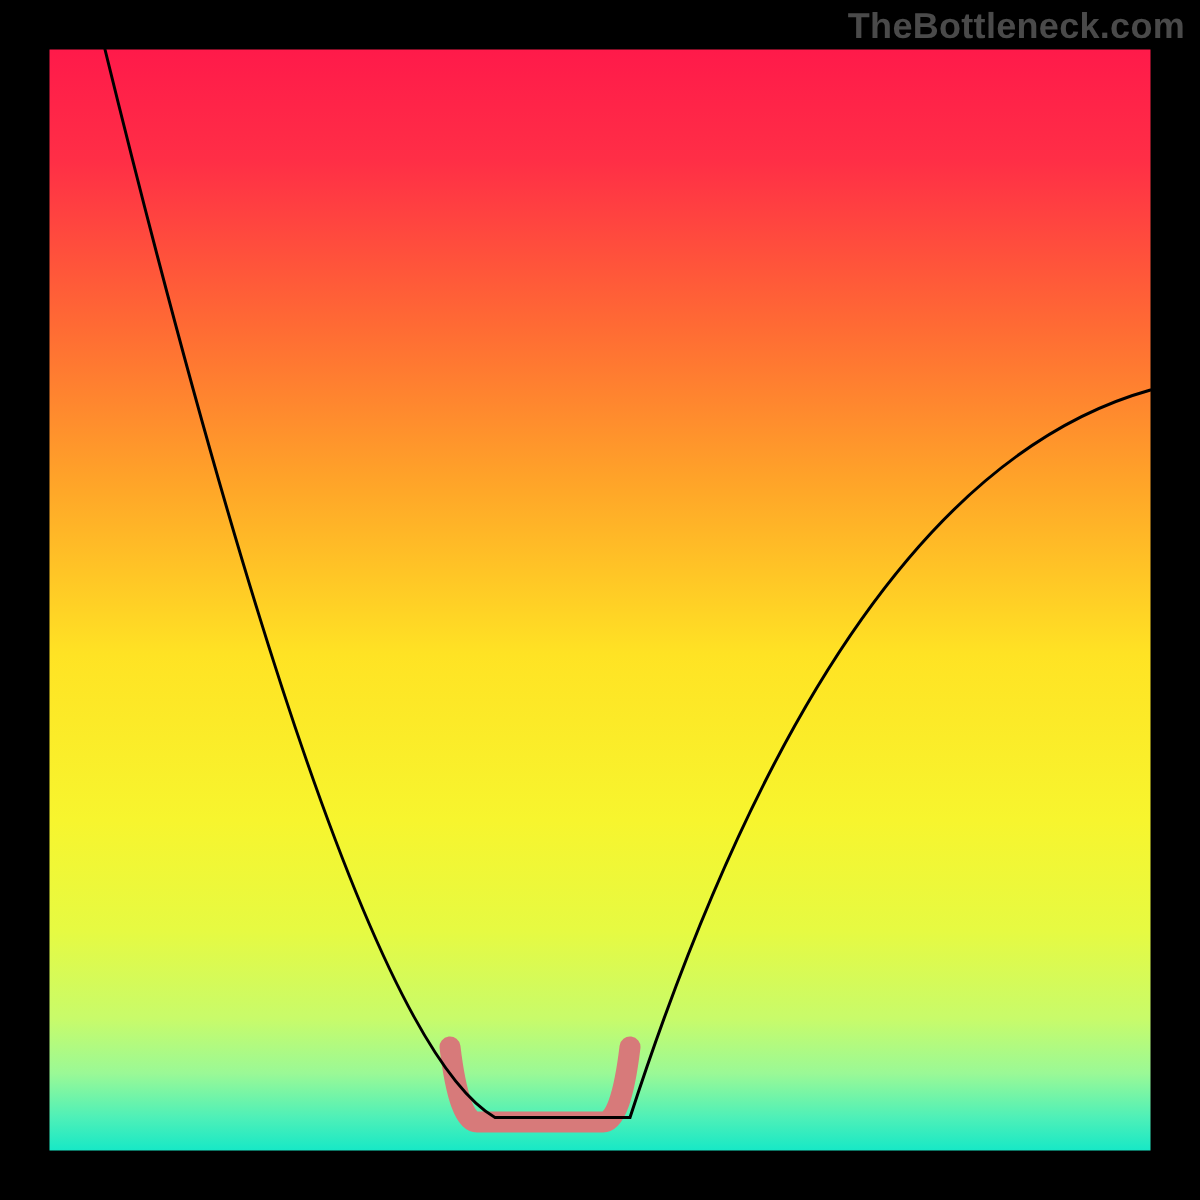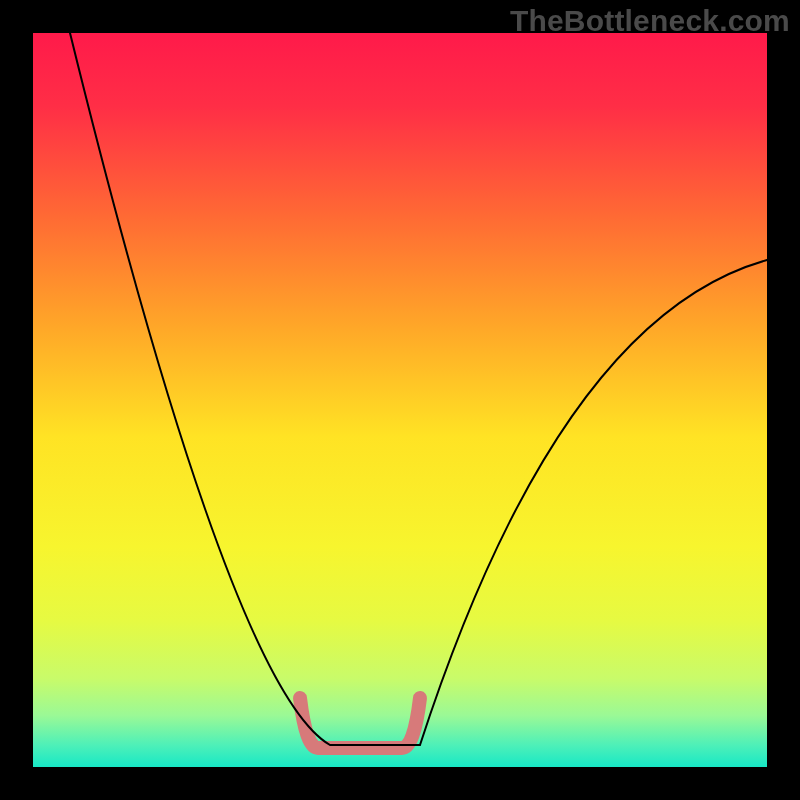--- a/index.html
+++ b/index.html
@@ -15,21 +15,21 @@
     position: absolute;
     left: 0; top: 0;
     width: 800px; height: 800px;
     background: #000;
   }
   .watermark {
     position: absolute;
     top: 4px;
     right: 10px;
     color: #4a4a4a;
-    font-size: 30px;
+    font-size: 24px;
     font-weight: 600;
     letter-spacing: 0.2px;
     z-index: 5;
   }
   svg {
     position: absolute;
     left: 0; top: 0;
   }
   .curve {
     fill: none;

